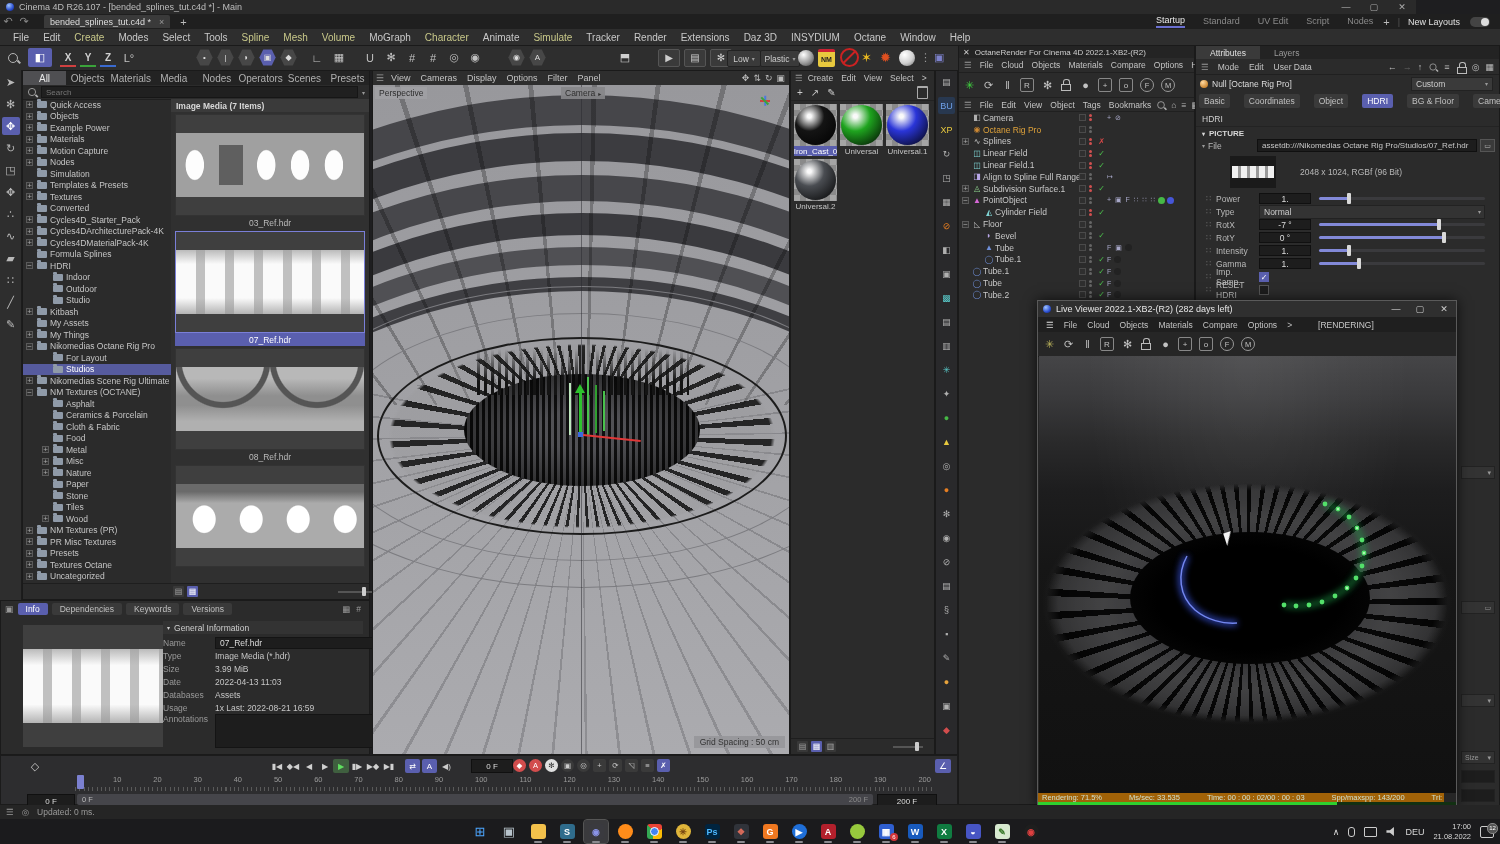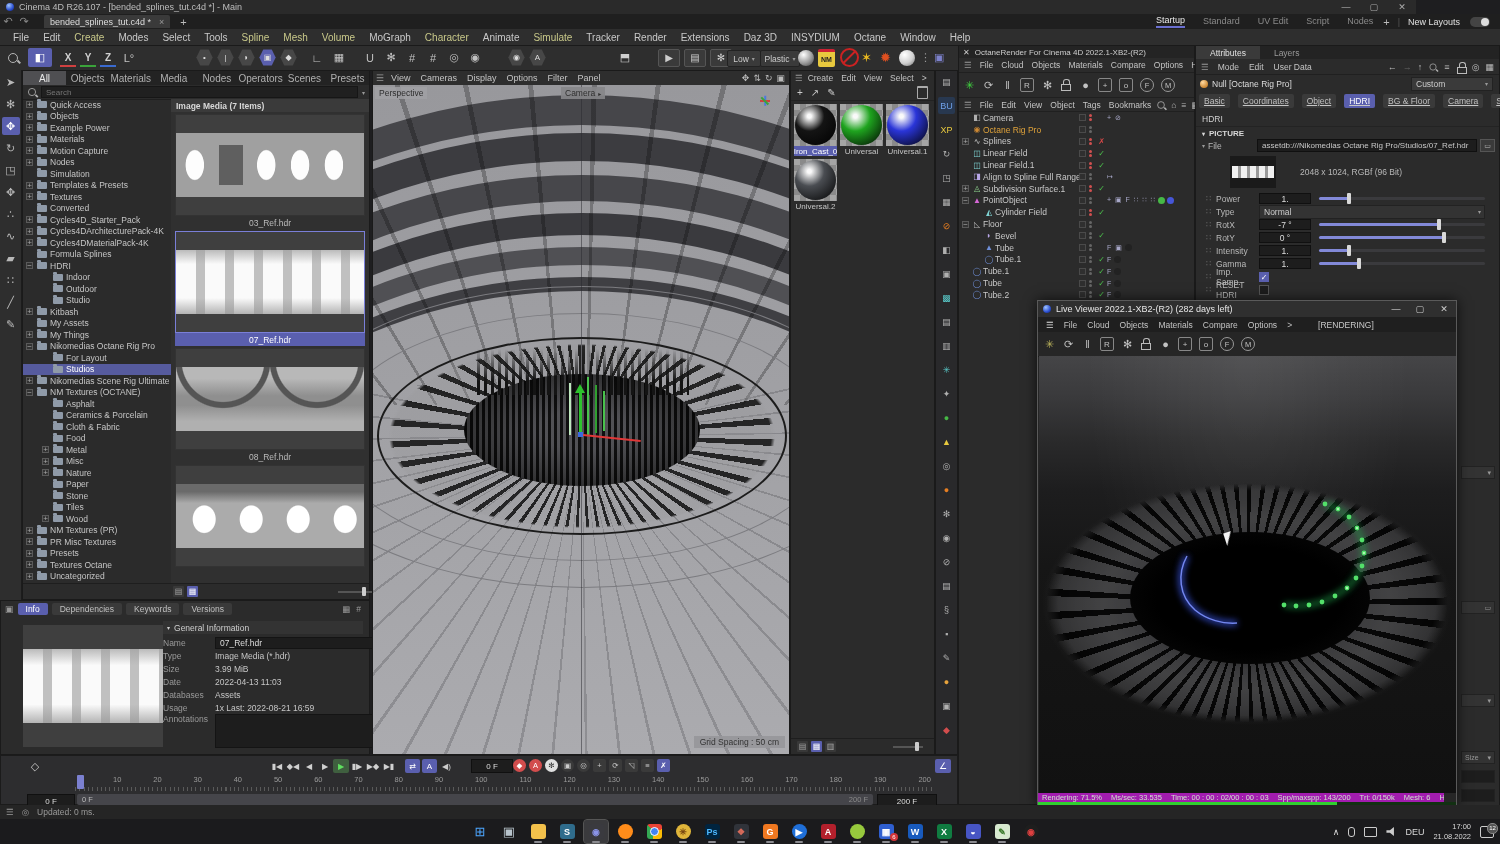--- a/index.html
+++ b/index.html
@@ -194,21 +194,21 @@
   .attrtabs{height:13px;display:flex;background:#232323;align-items:stretch;}
   .attrtabs .t{padding:0 14px;display:flex;align-items:center;color:#9a9a9a;}
   .attrtabs .t[data-active="true"]{background:#3a3a3a;color:#e0e0e0;}
   .attrmenu{height:15px;display:flex;align-items:center;gap:1px;border-bottom:1px solid #202020;padding-left:2px;}
   .attrmenu .mi{padding:0 5px;color:#c4c4c4;}
   .attricons{margin-left:auto;display:flex;gap:6px;align-items:center;padding-right:5px;color:#bbb;font-size:9px;}
   .objrow{height:17px;display:flex;align-items:center;gap:4px;padding-left:4px;}
   .nulldot{width:8px;height:8px;border-radius:50%;background:radial-gradient(circle at 35% 30%,#ffd9a0,#cc8833 70%);}
   .custdd{margin-left:auto;margin-right:6px;background:#3a3a3a;border:1px solid #222;width:72px;height:12px;display:flex;align-items:center;padding:0 4px;gap:4px;color:#ccc;}
   .custdd .car{margin-left:auto;font-size:6px;color:#999;}
-  .atabs2{display:flex;gap:8px;padding:2px 3px;flex-wrap:nowrap;text-decoration:underline;}
+  .atabs2{display:flex;gap:14px;padding:2px 3px;flex-wrap:nowrap;}
   .atabs2 .t{background:#3a3a3a;border-radius:2px;padding:2px 5px;color:#c0c0c0;white-space:nowrap;}
   .atabs2 .t[data-active="true"]{background:#5a5fae;color:#fff;}
   .sectlabel{padding:4px 0 2px 6px;color:#cfcfcf;}
   .groupheader{height:12px;display:flex;align-items:center;gap:4px;padding-left:6px;color:#d8d8d8;font-weight:bold;font-size:8px;border-top:1px solid #232323;}
   .filerow{height:13px;display:flex;align-items:center;gap:3px;padding-left:6px;}
   .filebox{flex:1;background:#1d1d1d;border:1px solid #101010;height:11px;display:flex;align-items:center;padding:0 4px;color:#c8c8c8;font-size:8px;overflow:hidden;white-space:nowrap;}
   .folderbtn{width:13px;height:11px;border:1px solid #555;background:#3a3a3a;margin-right:4px;display:flex;align-items:center;justify-content:center;font-size:7px;color:#bbb;}
   .metarow{display:flex;align-items:center;gap:24px;padding:4px 0 4px 34px;}
   .metathumb{width:46px;height:32px;background:#1a1a1a;position:relative;}
   .metathumb::after{content:"";position:absolute;left:2px;right:2px;top:10px;height:12px;background:repeating-linear-gradient(90deg,#f0f0f0 0 6px,#999 6px 9px);}
@@ -240,21 +240,21 @@
   .lvcanvas{position:absolute;left:1px;top:55px;width:417px;height:437px;overflow:hidden;
     background:radial-gradient(ellipse at 50% 0,rgba(255,255,255,.08),transparent 55%),
     linear-gradient(180deg,#454547 0,#3a3a3c 40px,#2a2a2b 85px,#1d1d1e 135px,#161616 210px,#111 437px);}
   .lvring{position:absolute;left:3px;top:125px;width:410px;height:244px;border-radius:50%;
     background:radial-gradient(closest-side,#0a0a0a 38%,#2e2e30 55%,#3a3a3b 70%,#2c2c2d 84%,rgba(30,30,30,0) 100%);}
   .lvspokes{position:absolute;left:3px;top:125px;width:410px;height:244px;border-radius:50%;
     background:repeating-conic-gradient(rgba(0,0,0,.85) 0 2.2deg,rgba(80,80,82,.4) 2.2deg 6.8deg);
     -webkit-mask:radial-gradient(closest-side,transparent 42%,#000 46% 92%,transparent 98%);
     mask:radial-gradient(closest-side,transparent 42%,#000 46% 92%,transparent 98%);}
   .lvhole{position:absolute;left:91px;top:176px;width:240px;height:132px;border-radius:50%;background:radial-gradient(#000 55%,#060606 80%,#0b0b0b);}
-  .lvstatus{position:absolute;left:0;right:12px;top:492px;height:9px;background:#a21caf;display:flex;align-items:center;gap:9px;font-size:7.5px;color:#cfe0cf;padding-left:4px;overflow:hidden;white-space:nowrap;}
+  .lvstatus{position:absolute;left:0;right:12px;top:492px;height:9px;background:#a16207;display:flex;align-items:center;gap:27px;font-size:7.5px;color:#cfe0cf;padding-left:4px;overflow:hidden;white-space:nowrap;}
   .lvprog{position:absolute;left:0;right:0;top:501px;height:4px;background:#123012;}
   .lvprogfill{height:100%;background:#2fd02f;width:var(--p,0%);}
   .cursor{position:absolute;width:0;height:0;border-left:8px solid #f5f5f5;border-bottom:13px solid transparent;filter:drop-shadow(1px 1px 1px #000);transform:rotate(-18deg);}
   
   .timeline{left:0;top:755px;width:958px;height:50px;background:#2d2d2f;border:1px solid #1b1b1b;box-sizing:border-box;}
   .tlbtn{position:absolute;top:3px;width:16px;height:14px;display:flex;align-items:center;justify-content:center;font-size:8px;color:#c8c8c8;}
   .transport{position:absolute;left:268px;top:3px;display:flex;}
   .transport span{width:16px;height:14px;display:flex;align-items:center;justify-content:center;font-size:8px;color:#d0d0d0;}
   .transport span[data-active="true"]{background:#3f5f3f;color:#5fe05f;border-radius:2px;}
   .toggles{position:absolute;left:404px;top:3px;display:flex;gap:2px;}

